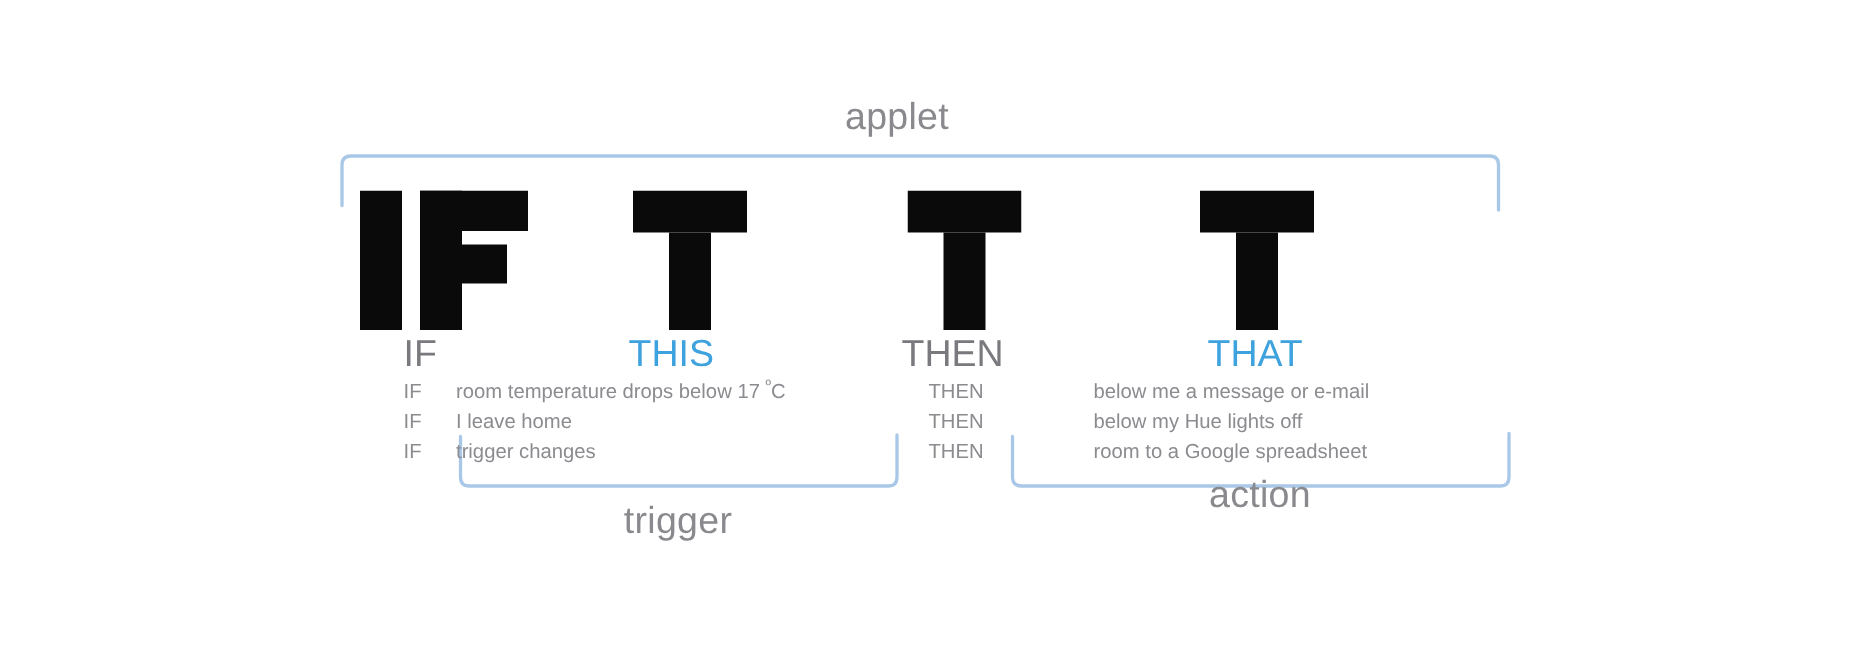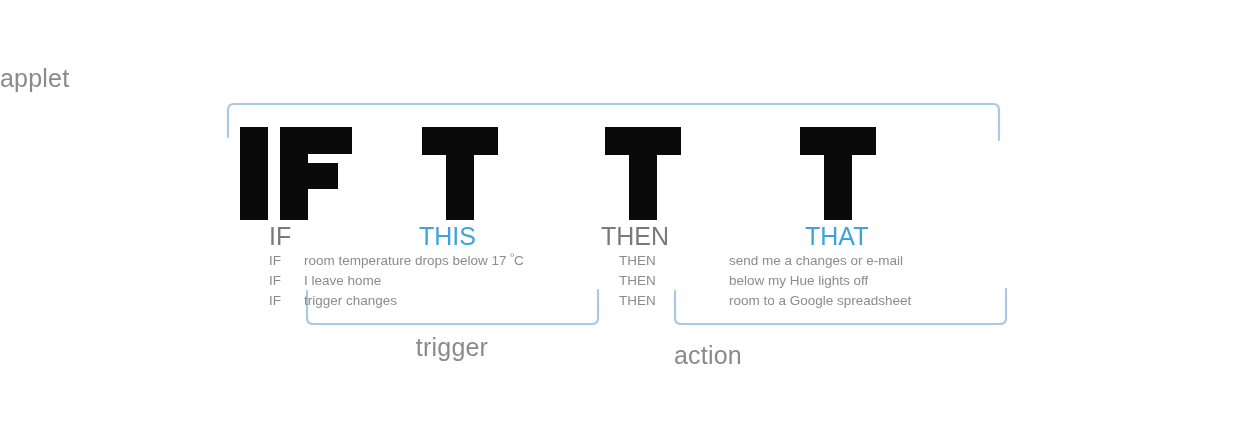--- a/index.html
+++ b/index.html
@@ -35,31 +35,33 @@
     font-size: 25px;
     color: #8a8a8e;
     letter-spacing: 0.2px;
     white-space: nowrap;
     font-family: "Liberation Sans", sans-serif;
   }
   #applet-label {
     left: 0;
     top: 64px;
     width: 1196px;
+    text-align: center;
   }
   #trigger-label {
     left: 306px;
     top: 333px;
     width: 292px;
     text-align: center;
   }
   #action-label {
     left: 674px;
-    top: 341px;
+    top: 316px;
     width: 332px;
+    text-align: center;
   }
 
   
   .bigglyph {
     position: absolute;
   }
   .bigglyph svg { display: block; }
 
   
   .caption {
@@ -157,21 +159,21 @@
     <div>trigger changes</div>
   </div>
 
   <div class="smallcol" style="left:619px; top:251px;">
     <div>THEN</div>
     <div>THEN</div>
     <div>THEN</div>
   </div>
 
   <div class="smallcol" style="left:729px; top:251px;">
-    <div>send me a changes or e-mail</div>
+    <div>below me a message or e-mail</div>
     <div>below my Hue lights off</div>
     <div>room to a Google spreadsheet</div>
   </div>
 
   <div class="scope-label" id="trigger-label">trigger</div>
 
   <div class="scope-label" id="action-label">action</div>
 
 </div>
 

